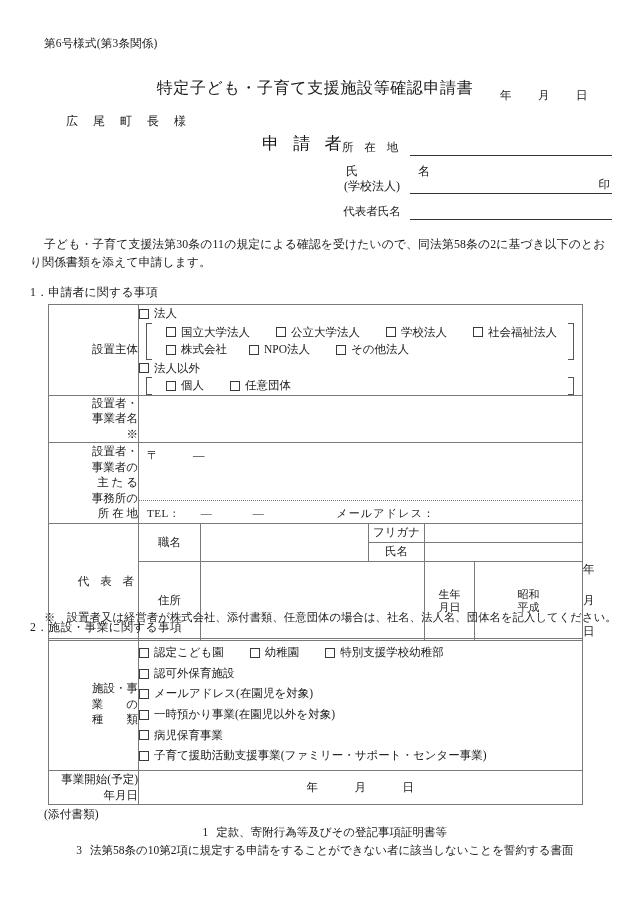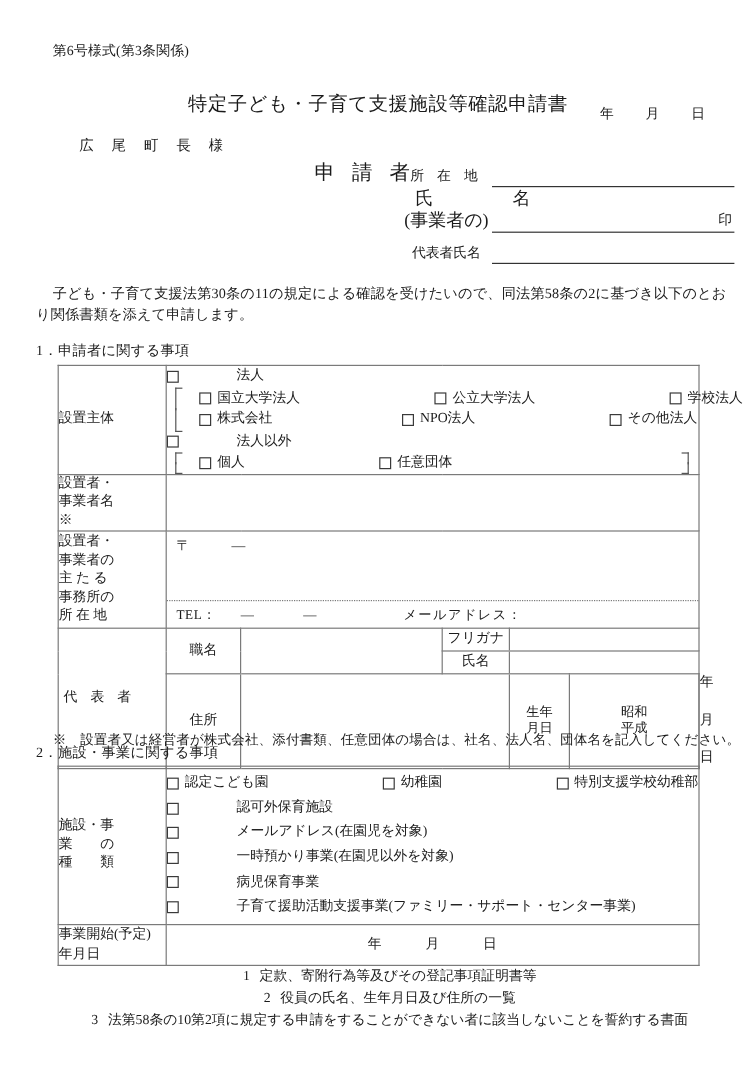--- a/index.html
+++ b/index.html
@@ -98,21 +98,21 @@
     bottom: 0px;
     font-size: 11.5px;
   }
   .ap-row.two {
     height: 30px;
     align-items: flex-end;
   }
   .ap-label-stack {
     width: 76px;
     text-align: center;
-    font-size: 15px;
+    font-size: 12px;
     line-height: 1.25;
     white-space: nowrap;
   }
   .ap-label-stack .l1 { letter-spacing: 12px; padding-left: 12px; }
 
   
   .intro {
     position: absolute;
     left: 30px;
     top: 236px;
@@ -141,34 +141,33 @@
   }
   table.form td {
     border: 1px solid #7a7a7a;
     padding: 0;
     vertical-align: middle;
   }
   #table1 { left: 48px; top: 304px; width: 534px; }
   #table2 { left: 48px; top: 638px; width: 534px; }
 
   .hdcell {
-    text-align: left;
+    text-align: right;
     font-size: 11.5px;
     line-height: 1.35;
     padding: 3px 2px;
   }
   .hdcell .sp4 { letter-spacing: 4px; padding-left: 4px; }
 
   
   .cbline {
     display: flex;
     align-items: center;
     font-size: 11.5px;
     white-space: nowrap;
-    gap: 43px;
   }
   .cb {
     display: inline-block;
     width: 8px;
     height: 8px;
     border: 1px solid #3a3a3a;
     margin-right: 5px;
     flex: none;
     background: #fff;
   }
@@ -313,21 +312,21 @@
   <div class="applicant">
     <div class="ap-row">
       <div class="ap-lead">申 請 者</div>
       <div class="ap-label spaced">所 在 地</div>
       <div class="ap-line"></div>
     </div>
     <div class="ap-row two">
       <div class="ap-lead"></div>
       <div class="ap-label-stack">
         <div class="l1">氏　　名</div>
-        <div>(事業者の)</div>
+        <div>(学校法人)</div>
       </div>
       <div class="ap-line">
         <span class="ap-seal">印</span>
       </div>
     </div>
     <div class="ap-row">
       <div class="ap-lead"></div>
       <div class="ap-label">代表者氏名</div>
       <div class="ap-line"></div>
     </div>
@@ -555,26 +554,24 @@
         <div>年月日</div>
       </td>
       <td class="start-ymd">
         <span>年</span><span class="sp"></span><span>月</span><span class="sp"></span><span>日</span>
       </td>
     </tr>
   </tbody>
     </table>
 
   <div class="attach">
+    <div class="att-head">(添付書類)</div>
     <ol>
       <li>
         <span class="num">1</span><span>定款、寄附行為等及びその登記事項証明書等</span>
-      </li>
-      <li>
-        <span class="num">2</span><span>役員の氏名、生年月日及び住所の一覧</span>
       </li>
       <li>
         <span class="num">3</span><span>法第58条の10第2項に規定する申請をすることができない者に該当しないことを誓約する書面</span>
       </li>
     </ol>
   </div>
 
 </div>
 
 </body></html>

